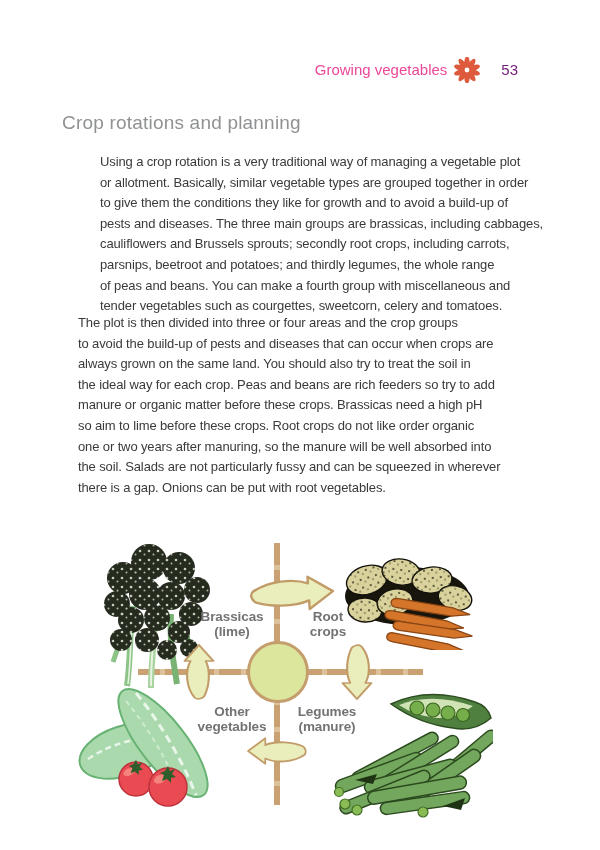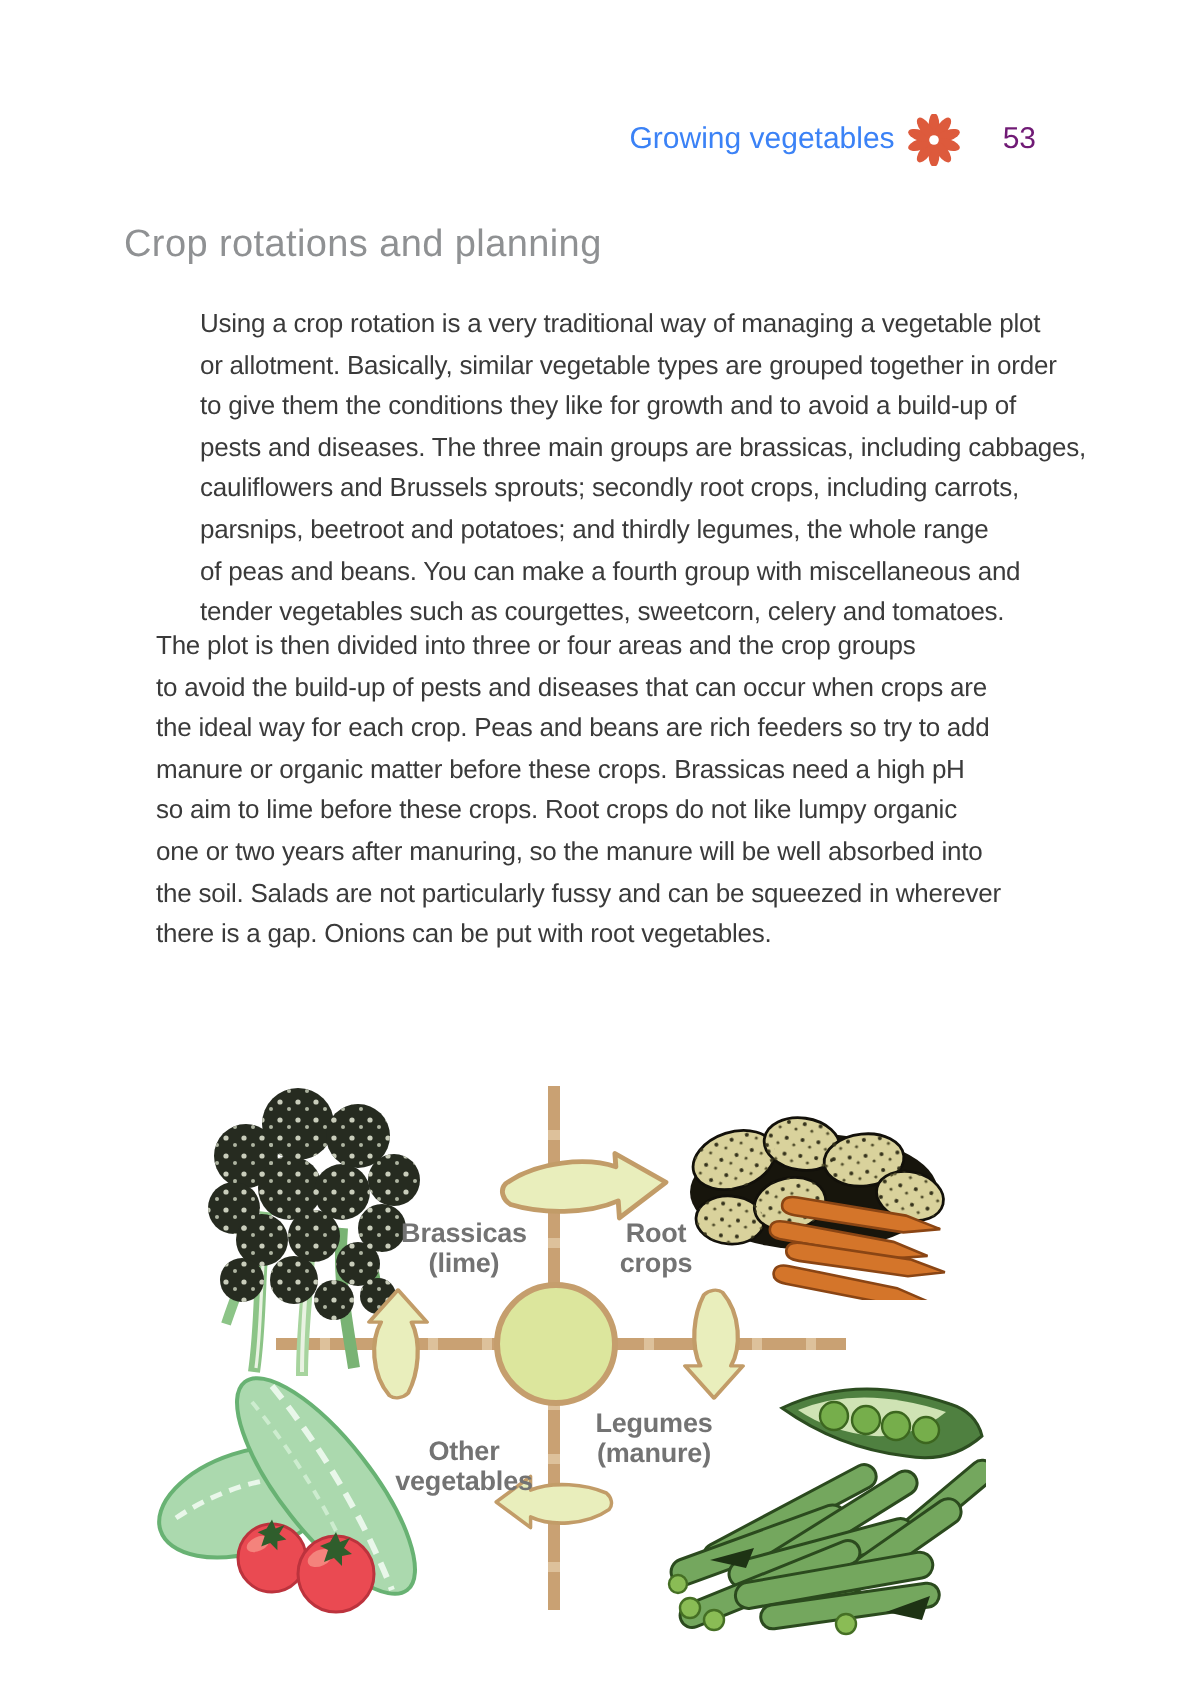--- a/index.html
+++ b/index.html
@@ -2,21 +2,21 @@
 <html><head>
 <meta charset="utf-8">
 <style>
   html,body{margin:0;padding:0;background:#ffffff;}
   .page{
     position:relative;width:600px;height:850px;background:#ffffff;overflow:hidden;
     font-family:"Liberation Sans", sans-serif;color:#373737;
   }
   
   .header{position:absolute;top:57px;left:0;width:518px;display:flex;justify-content:flex-end;align-items:center;line-height:22px;}
-  .header-title{font-size:15px;color:#3b82f6;}
+  .header-title{font-size:15px;color:#ec4899;}
   .flower{width:26px;height:26px;margin-left:7px;}
   .page-num{font-size:15px;color:#701a75;margin-left:21px;}
   
   .heading{position:absolute;left:38px;top:112px;font-size:19px;color:#8f9193;letter-spacing:0.2px;margin-left:24px;}
   
   .para{position:absolute;left:78px;font-size:13px;line-height:20.6px;letter-spacing:-0.12px;color:#3a3a3a;}
   .para .line{white-space:nowrap;}
   .p1{top:152px;margin-left:22px;}
   .p2{top:313px;}
   
@@ -30,21 +30,21 @@
   .arrow{position:absolute;z-index:6;}
   .arrow svg{display:block;width:100%;height:100%;}
   .arr-top{left:248px;top:45px;width:88px;height:38px;transform:rotate(-4deg);}
   .arr-right{left:328px;top:125px;width:58px;height:34px;transform:rotate(90deg);}
   .arr-bottom{left:246px;top:206px;width:62px;height:30px;transform:rotate(180deg);}
   .arr-left{left:170px;top:125px;width:58px;height:34px;transform:rotate(-90deg);}
   .dlabel{position:absolute;z-index:7;transform:translateX(-50%);text-align:center;
     font-size:13.5px;font-weight:700;color:#737373;line-height:15px;letter-spacing:-0.1px;}
   .lab-brassicas{left:232px;top:79px;}
   .lab-root{left:328px;top:79px;}
-  .lab-other{left:232px;top:188px;}
+  .lab-other{left:232px;top:174px;}
   .lab-legumes{left:327px;top:174px;}
   .illus{position:absolute;z-index:5;}
   .illus svg{display:block;width:100%;height:100%;}
   .il-broccoli{left:93px;top:10px;width:118px;height:148px;}
   .il-potatoes{left:335px;top:22px;width:145px;height:98px;}
   .il-courgettes{left:78px;top:155px;width:138px;height:125px;}
   .il-peas{left:325px;top:158px;width:168px;height:130px;}
   .defs-hidden{position:absolute;width:0;height:0;overflow:hidden;}
 </style>
 </head>
@@ -124,23 +124,24 @@
     <div class="line">pests and diseases. The three main groups are brassicas, including cabbages,</div>
     <div class="line">cauliflowers and Brussels sprouts; secondly root crops, including carrots,</div>
     <div class="line">parsnips, beetroot and potatoes; and thirdly legumes, the whole range</div>
     <div class="line">of peas and beans. You can make a fourth group with miscellaneous and</div>
     <div class="line">tender vegetables such as courgettes, sweetcorn, celery and tomatoes.</div>
   </div>
 
   <div class="para p2">
     <div class="line">The plot is then divided into three or four areas and the crop groups</div>
     <div class="line">to avoid the build-up of pests and diseases that can occur when crops are</div>
+    <div class="line">always grown on the same land. You should also try to treat the soil in</div>
     <div class="line">the ideal way for each crop. Peas and beans are rich feeders so try to add</div>
     <div class="line">manure or organic matter before these crops. Brassicas need a high pH</div>
-    <div class="line">so aim to lime before these crops. Root crops do not like lumpy organic</div>
+    <div class="line">so aim to lime before these crops. Root crops do not like order organic</div>
     <div class="line">one or two years after manuring, so the manure will be well absorbed into</div>
     <div class="line">the soil. Salads are not particularly fussy and can be squeezed in wherever</div>
     <div class="line">there is a gap. Onions can be put with root vegetables.</div>
   </div>
 
   <div class="diagram">
 
     <div class="cross-h"></div>
     <div class="cross-v"></div>
     <div class="hub"></div>

